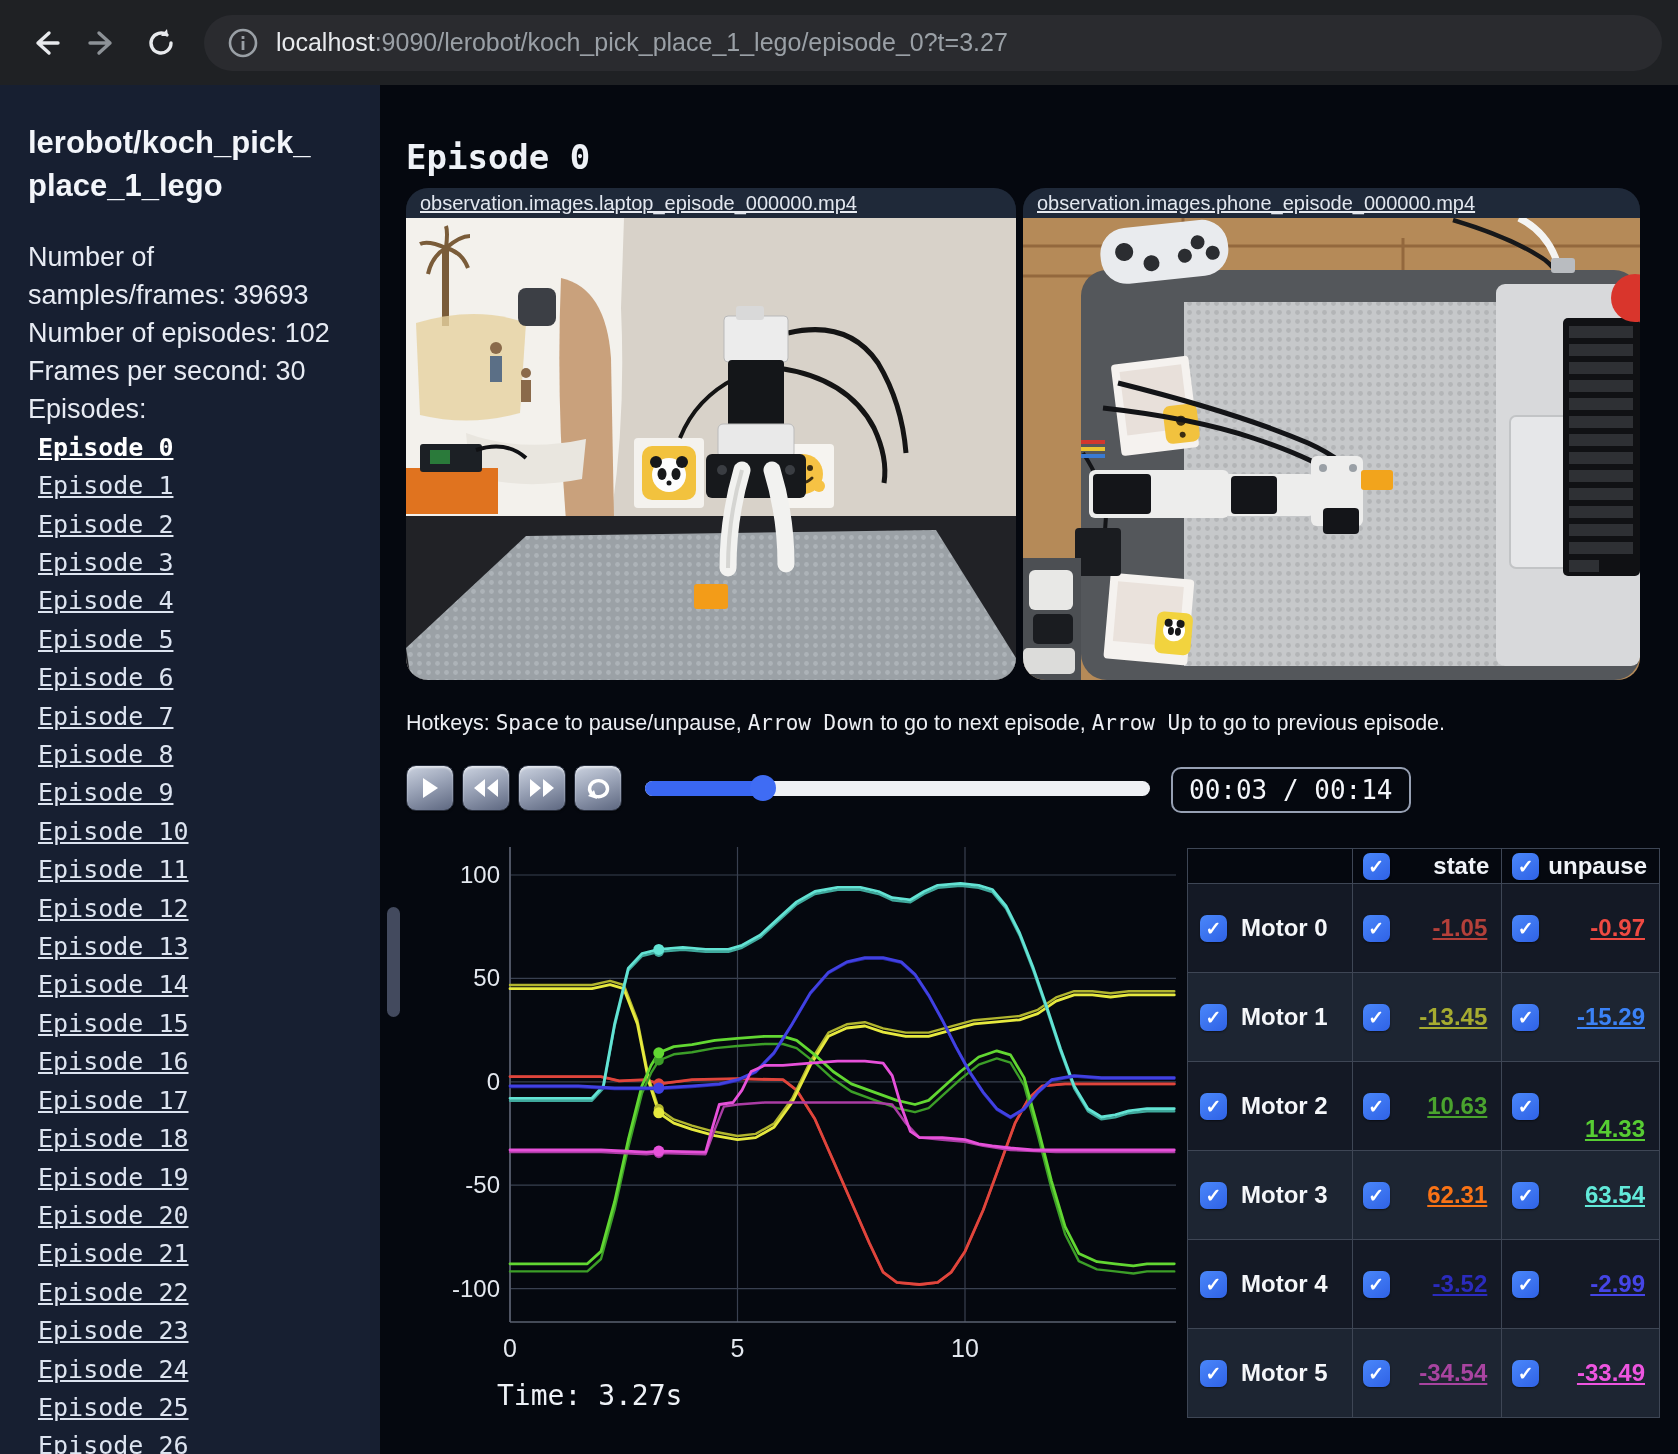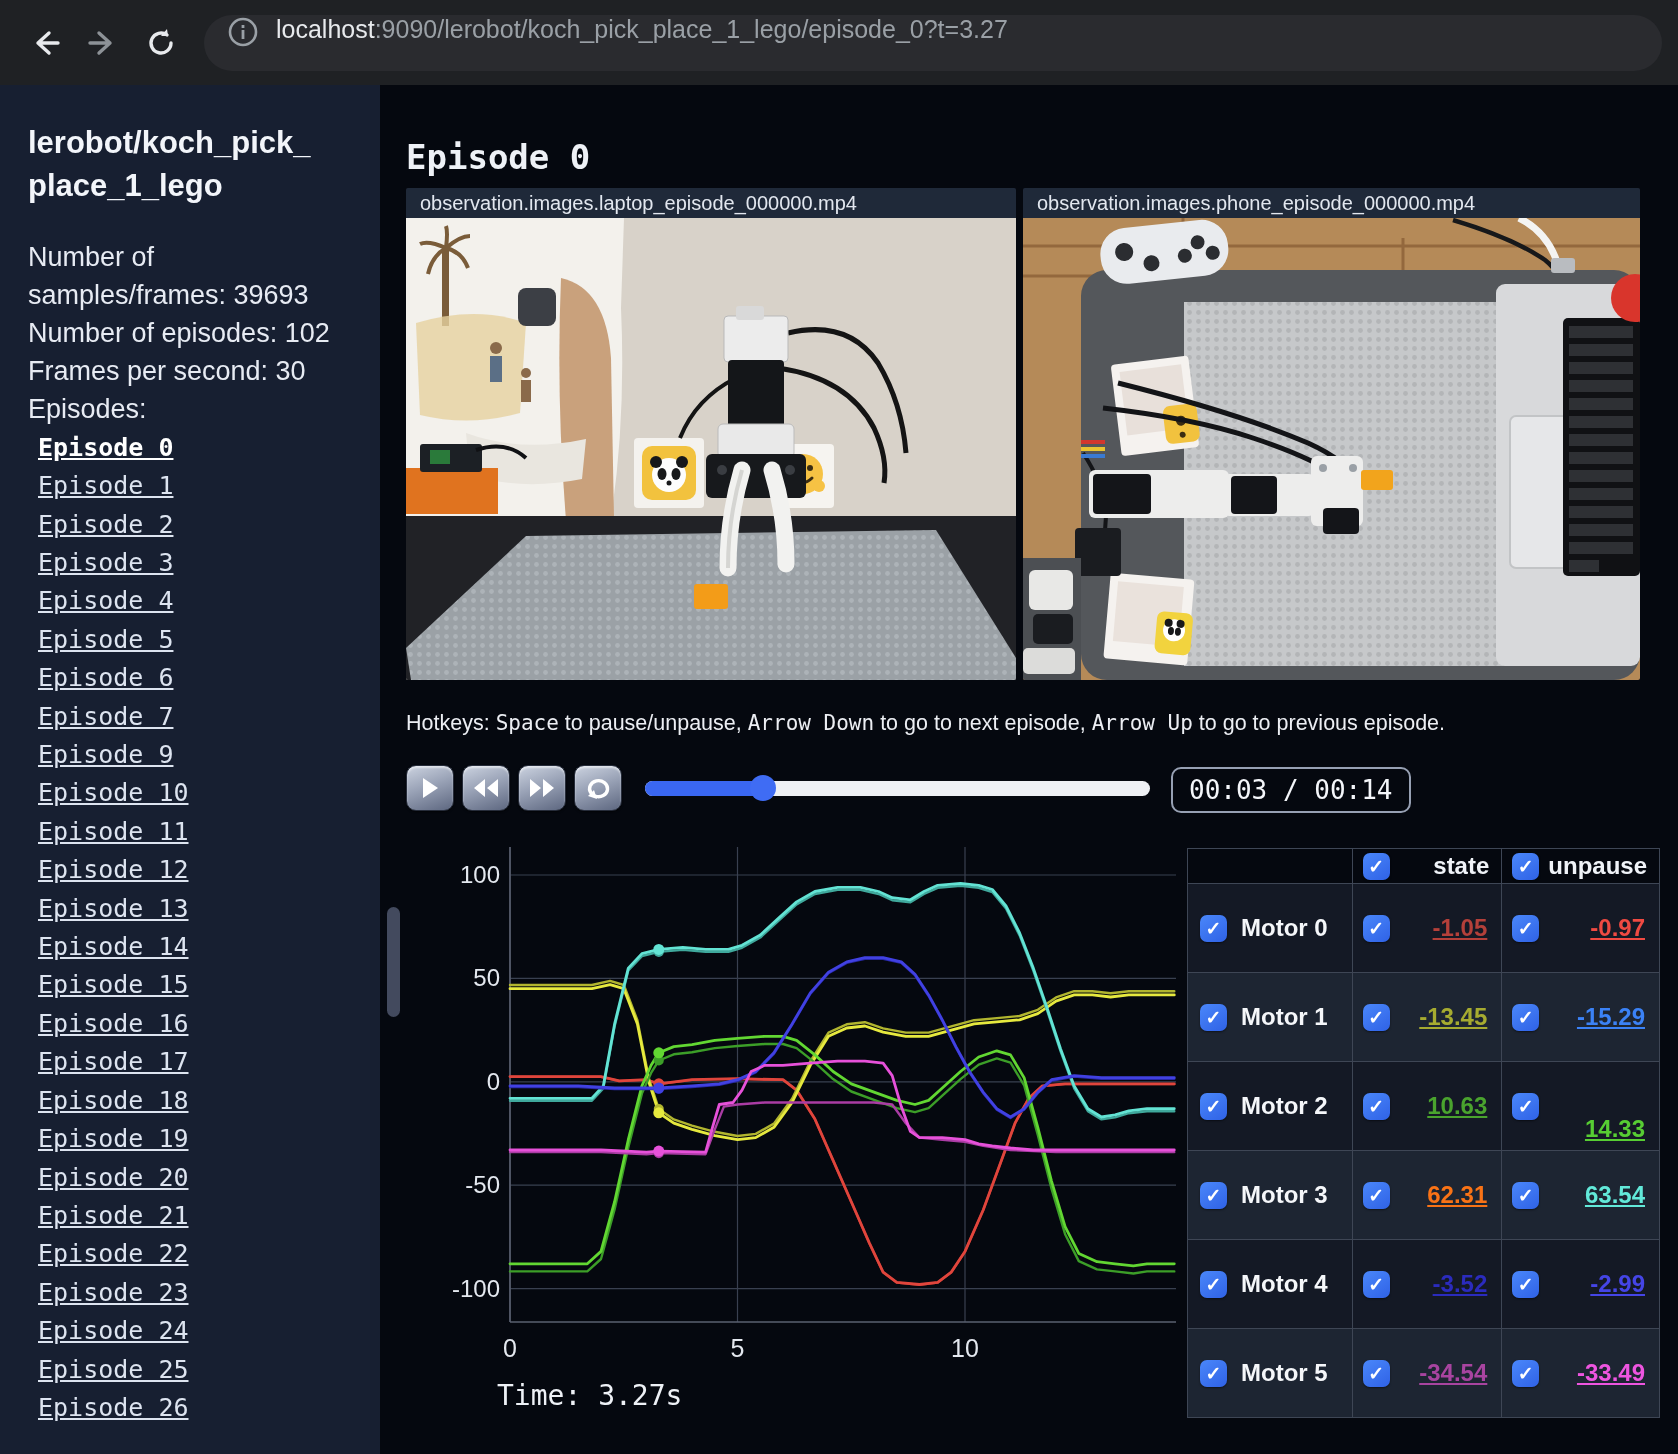--- a/index.html
+++ b/index.html
@@ -3,21 +3,21 @@
 <meta charset="utf-8">
 <style>
   * { box-sizing: border-box; margin: 0; padding: 0; }
   html,body { width:1678px; height:1454px; overflow:hidden; background:#05080f;
     font-family:"Liberation Sans", sans-serif; }
 
   
   .browser { height:85px; background:#1f2124; display:flex; align-items:center; padding:0 16px; }
   .nav-ic { width:34px; height:34px; margin:0 12px; flex:0 0 auto; }
   .urlbar { flex:1; height:56px; margin-left:14px; border-radius:28px; background:#2a2b2f;
-    display:flex; align-items:flex-start; padding:0 22px; font-size:25px; color:#9aa0a6; }
+    display:flex; align-items:center; padding:0 22px; font-size:25px; color:#9aa0a6; }
   .urlbar .host { color:#e8eaed; }
   .info-ic { width:34px; height:34px; margin-right:16px; flex:0 0 auto; }
 
   
   .app { display:flex; height:1369px; }
   .sidebar { width:380px; background:#171f31; color:#e7ebf3; padding:36px 0 0 28px; overflow:hidden; }
   .ds-title { font-size:31px; font-weight:bold; line-height:1.4; width:300px; word-break:break-all; color:#f2f5fa; }
   .stats { margin-top:30px; font-size:27px; line-height:38px; color:#e7ebf3; }
   .ep-list { list-style:none; margin-top:2px; }
   .ep-list li { line-height:35.4px; }
@@ -27,21 +27,21 @@
 
   .main { position:relative; flex:1; background:#05080f; color:#e9ecf2; }
   .scrollthumb { position:absolute; left:7px; top:822px; width:13px; height:110px;
     border-radius:7px; background:#434a5e; }
 
   .ep-heading { position:absolute; left:26px; top:52px; font-size:34px; font-weight:bold;
     font-family:"DejaVu Sans Mono", monospace; color:#eef1f6; }
 
   
   .videos { position:absolute; left:26px; top:103px; display:flex; gap:7px; }
-  .vpanel { border-radius:2px; overflow:hidden; background:#10141d; }
+  .vpanel { border-radius:22px; overflow:hidden; background:#10141d;text-decoration:underline; }
   .vtitle { height:30px; background:#1f2939; color:#e2e7ef; font-size:20px; line-height:30px;
     padding:0 14px; white-space:nowrap; }
   .vpanel svg { display:block; }
 
   
   .hotkeys { position:absolute; left:26px; top:626px; font-size:21.5px; color:#eceef3; }
   .hotkeys .k { font-family:"DejaVu Sans Mono", monospace; font-size:21px; }
 
   
   .controls { position:absolute; left:26px; top:680px; height:48px; width:1100px; }
@@ -117,20 +117,21 @@
     </div>
     <ul class="ep-list">
         <li><a class="active">Episode 0</a></li>
         <li><a>Episode 1</a></li>
         <li><a>Episode 2</a></li>
         <li><a>Episode 3</a></li>
         <li><a>Episode 4</a></li>
         <li><a>Episode 5</a></li>
         <li><a>Episode 6</a></li>
         <li><a>Episode 7</a></li>
+        <li><a>Episode 8</a></li>
         <li><a>Episode 9</a></li>
         <li><a>Episode 10</a></li>
         <li><a>Episode 11</a></li>
         <li><a>Episode 12</a></li>
         <li><a>Episode 13</a></li>
         <li><a>Episode 14</a></li>
         <li><a>Episode 15</a></li>
         <li><a>Episode 16</a></li>
         <li><a>Episode 17</a></li>
         <li><a>Episode 18</a></li>

